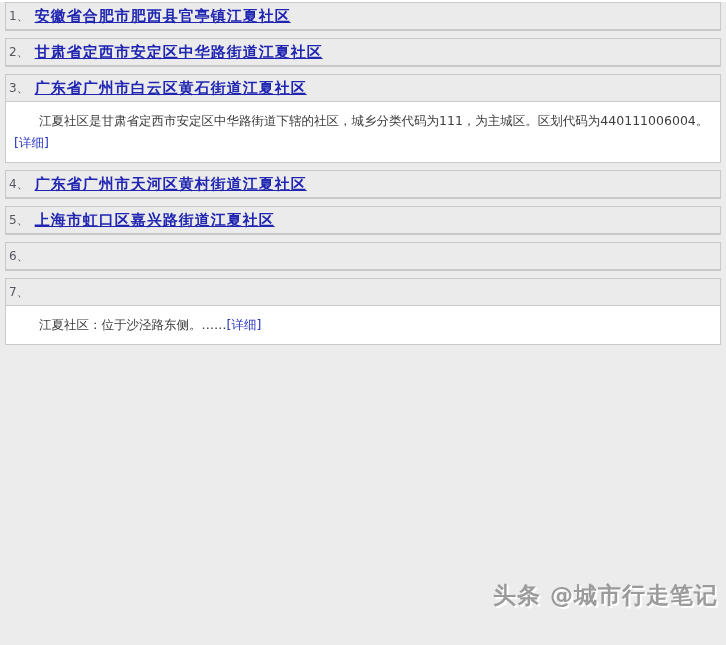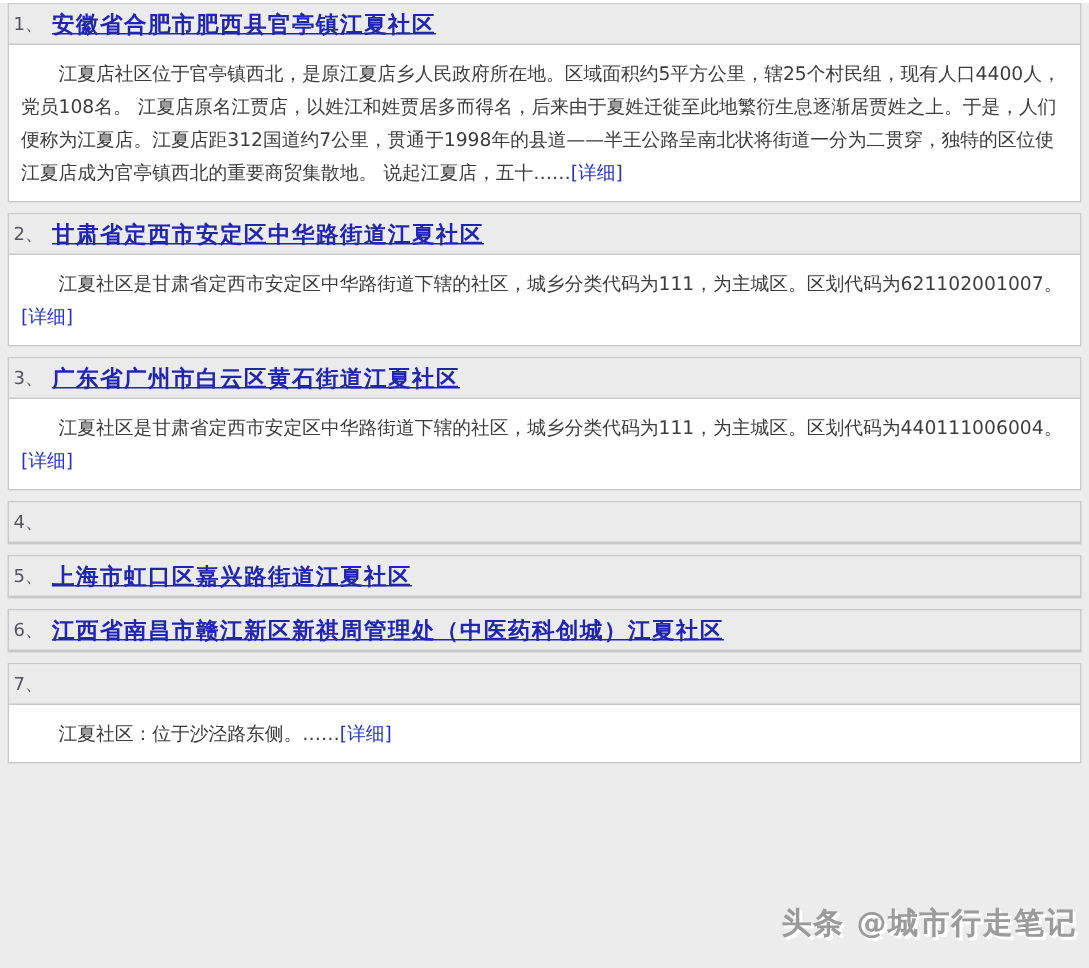--- a/index.html
+++ b/index.html
@@ -55,82 +55,76 @@
     color: #3c3c3c;
     text-indent: 2em;
   }
   .detail-link {
     color: #2733c0;
     text-decoration: none;
     white-space: nowrap;
   }
   .watermark {
     position: absolute;
-    top: 602px;
+    top: 580px;
     right: 8px;
-    font-size: 20px;
+    font-size: 23px;
     font-weight: bold;
     color: #9b9b9b;
     text-shadow: 1px 1px 0 #ffffff, 2px 2px 0 #ffffff;
     letter-spacing: 1px;
     pointer-events: none;
   }
 </style>
 </head>
 <body>
 
 <div class="top-strip"></div>
 
 <div class="entry">
   <div class="entry-header">
     <span class="entry-num">1、</span>
     <a class="entry-title" href="#">安徽省合肥市肥西县官亭镇江夏社区</a>
   </div>
-  <div class="entry-body">
-    <p><span>江夏店社区位于官亭镇西北，是原江夏店乡人民政府所在地。区域面积约5平方公里，辖25个村民组，现有人口4400人，党员108名。 江夏店原名江贾店，以姓江和姓贾居多而得名，后来由于夏姓迁徙至此地繁衍生息逐渐居贾姓之上。于是，人们便称为江夏店。江夏店距312国道约7公里，贯通于1998年的县道——半王公路呈南北状将街道一分为二贯穿，独特的区位使江夏店成为官亭镇西北的重要商贸集散地。 说起江夏店，五十……</span><a class="detail-link" href="#">[详细]</a></p>
-  </div>
 </div>
 
 <div class="entry">
   <div class="entry-header">
     <span class="entry-num">2、</span>
     <a class="entry-title" href="#">甘肃省定西市安定区中华路街道江夏社区</a>
-  </div>
-  <div class="entry-body">
-    <p><span>江夏社区是甘肃省定西市安定区中华路街道下辖的社区，城乡分类代码为111，为主城区。区划代码为621102001007。</span><a class="detail-link" href="#">[详细]</a></p>
   </div>
 </div>
 
 <div class="entry">
   <div class="entry-header">
     <span class="entry-num">3、</span>
     <a class="entry-title" href="#">广东省广州市白云区黄石街道江夏社区</a>
   </div>
   <div class="entry-body">
     <p><span>江夏社区是甘肃省定西市安定区中华路街道下辖的社区，城乡分类代码为111，为主城区。区划代码为440111006004。</span><a class="detail-link" href="#">[详细]</a></p>
   </div>
 </div>
 
 <div class="entry">
   <div class="entry-header">
     <span class="entry-num">4、</span>
+    <a class="entry-title" href="#">广东省广州市天河区黄村街道江夏社区</a>
   </div>
 </div>
 
 <div class="entry">
   <div class="entry-header">
     <span class="entry-num">5、</span>
     <a class="entry-title" href="#">上海市虹口区嘉兴路街道江夏社区</a>
   </div>
 </div>
 
 <div class="entry">
   <div class="entry-header">
     <span class="entry-num">6、</span>
-    <a class="entry-title" href="#">江西省南昌市赣江新区新祺周管理处（中医药科创城）江夏社区</a>
   </div>
 </div>
 
 <div class="entry">
   <div class="entry-header">
     <span class="entry-num">7、</span>
   </div>
   <div class="entry-body">
     <p><span>江夏社区：位于沙泾路东侧。……</span><a class="detail-link" href="#">[详细]</a></p>
   </div>

